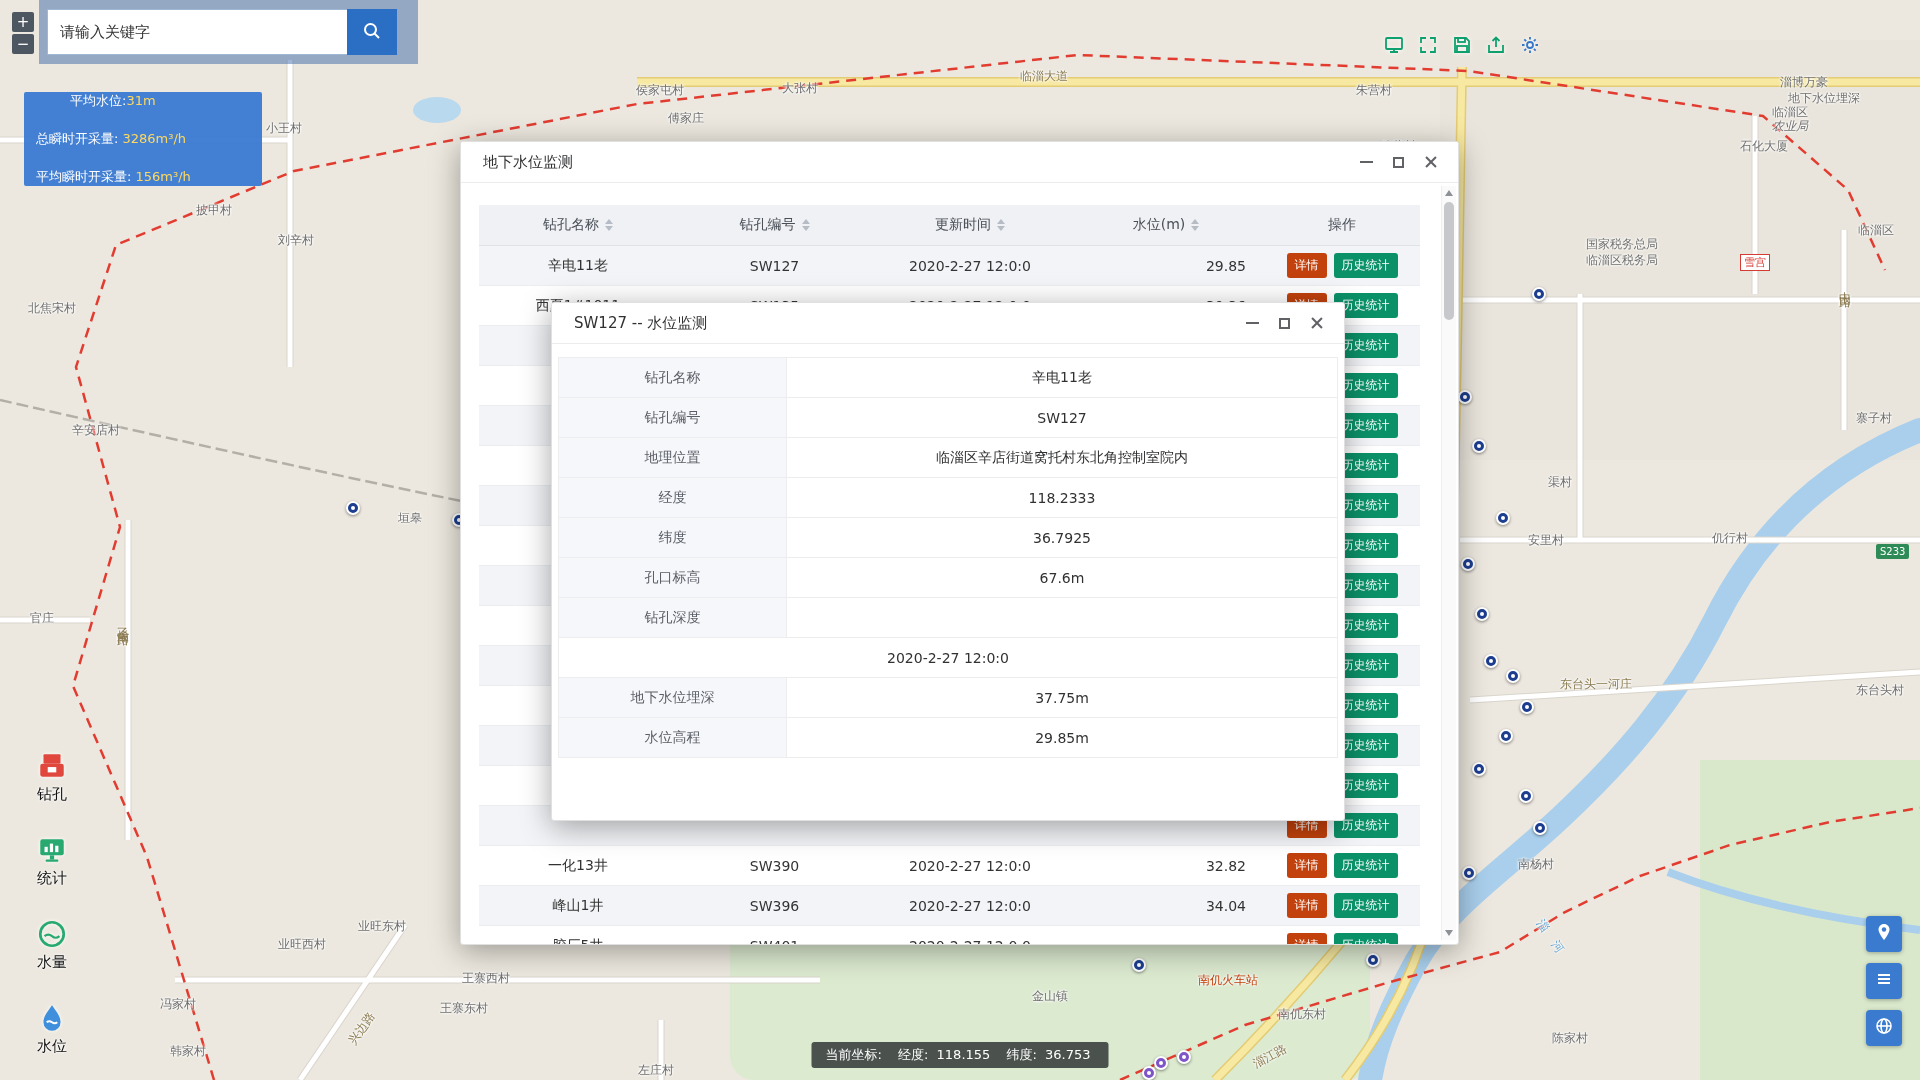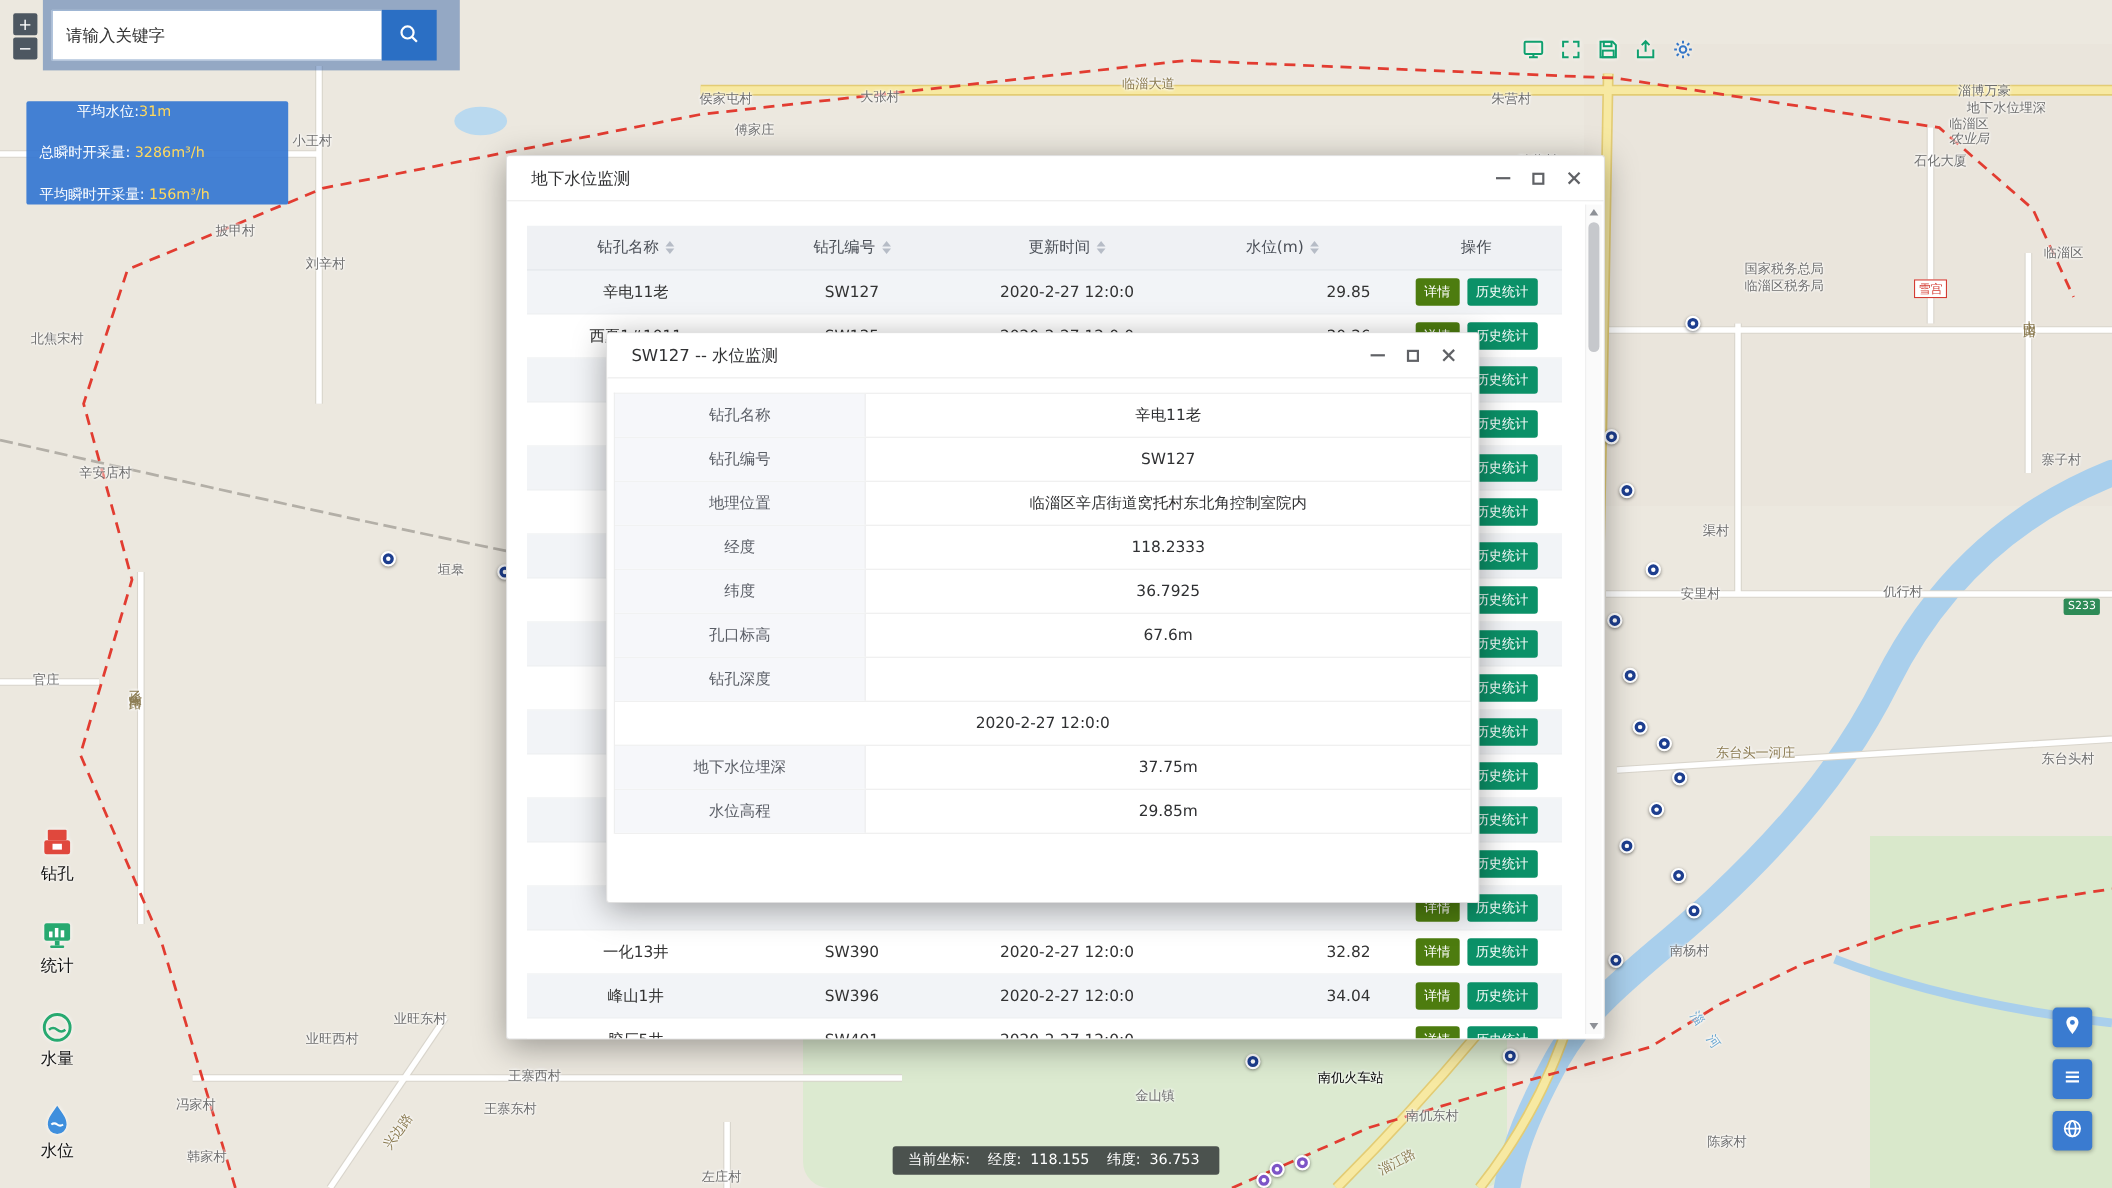--- a/index.html
+++ b/index.html
@@ -7,21 +7,21 @@
     width:1920px;height:1080px;position:relative;overflow:hidden;
     background:#ece8df;
     font-family:"DejaVu Sans","Liberation Sans",sans-serif;
   }
   
   .map{position:absolute;inset:0;z-index:1}
   .map svg{position:absolute;left:0;top:0}
   .lbl{position:absolute;font-size:12px;color:#6f6f6f;white-space:nowrap;
        text-shadow:0 0 3px #fff,0 0 3px #fff,0 0 3px #fff;z-index:3}
   .lbl.road{color:#8a7a50}
-  .lbl.blue{color:#000000}
+  .lbl.blue{color:#c2410c}
   .lbl.river{color:#6aa7d1;letter-spacing:5px}
   .lbl.redbox{color:#d43c33;border:1px solid #d43c33;background:#fff;padding:0 3px;
               font-size:11px;line-height:15px;text-shadow:none}
   .lbl.shield{background:#2e8b57;color:#fff;font-size:10px;padding:0 4px;border-radius:2px;
               line-height:15px;text-shadow:none}
   .lbl.vertical{writing-mode:vertical-rl;letter-spacing:2px}
   .marker{position:absolute;width:14px;height:14px;border-radius:50%;
           border:2px solid #fff;box-sizing:border-box;box-shadow:0 1px 3px rgba(0,0,0,.45);
           cursor:pointer;z-index:4}
   .marker::after{content:"";position:absolute;left:3px;top:3px;width:4px;height:4px;
@@ -86,21 +86,21 @@
       border-top:5px solid #b6bcc6}
   .tbody{overflow:hidden}
   .trow{display:flex;height:39px;align-items:center;border-bottom:1px solid #ebeef0;background:#fff}
   .trow:nth-child(odd){background:#f2f4f7}
   .cell{display:flex;align-items:center;justify-content:center;font-size:14px;color:#333;
         height:100%;overflow:hidden;box-sizing:border-box}
   .cell.num{justify-content:flex-end;padding-right:18px}
   .cell.ops{gap:7px}
   .btn{border:none;color:#fff;font-size:12px;padding:4px 8px;border-radius:3px;cursor:pointer;
        font-family:inherit;white-space:nowrap}
-  .btn.detail{background:#4d7c0f}
+  .btn.detail{background:#c2410c}
   .btn.history{background:#0b9168}
   
   .vscroll{position:absolute;right:2px;top:44px;bottom:4px;width:14px;background:#fafafa;
         border-left:1px solid #efefef;z-index:2}
   .sb-arrow{position:absolute;left:3px;width:0;height:0;cursor:pointer}
   .sb-up{top:4px;border-left:4px solid transparent;border-right:4px solid transparent;
         border-bottom:6px solid #8d9096}
   .sb-down{bottom:4px;border-left:4px solid transparent;border-right:4px solid transparent;
         border-top:6px solid #8d9096}
   .vthumb{position:absolute;left:2px;top:16px;width:10px;height:118px;background:#c6c8cc;

